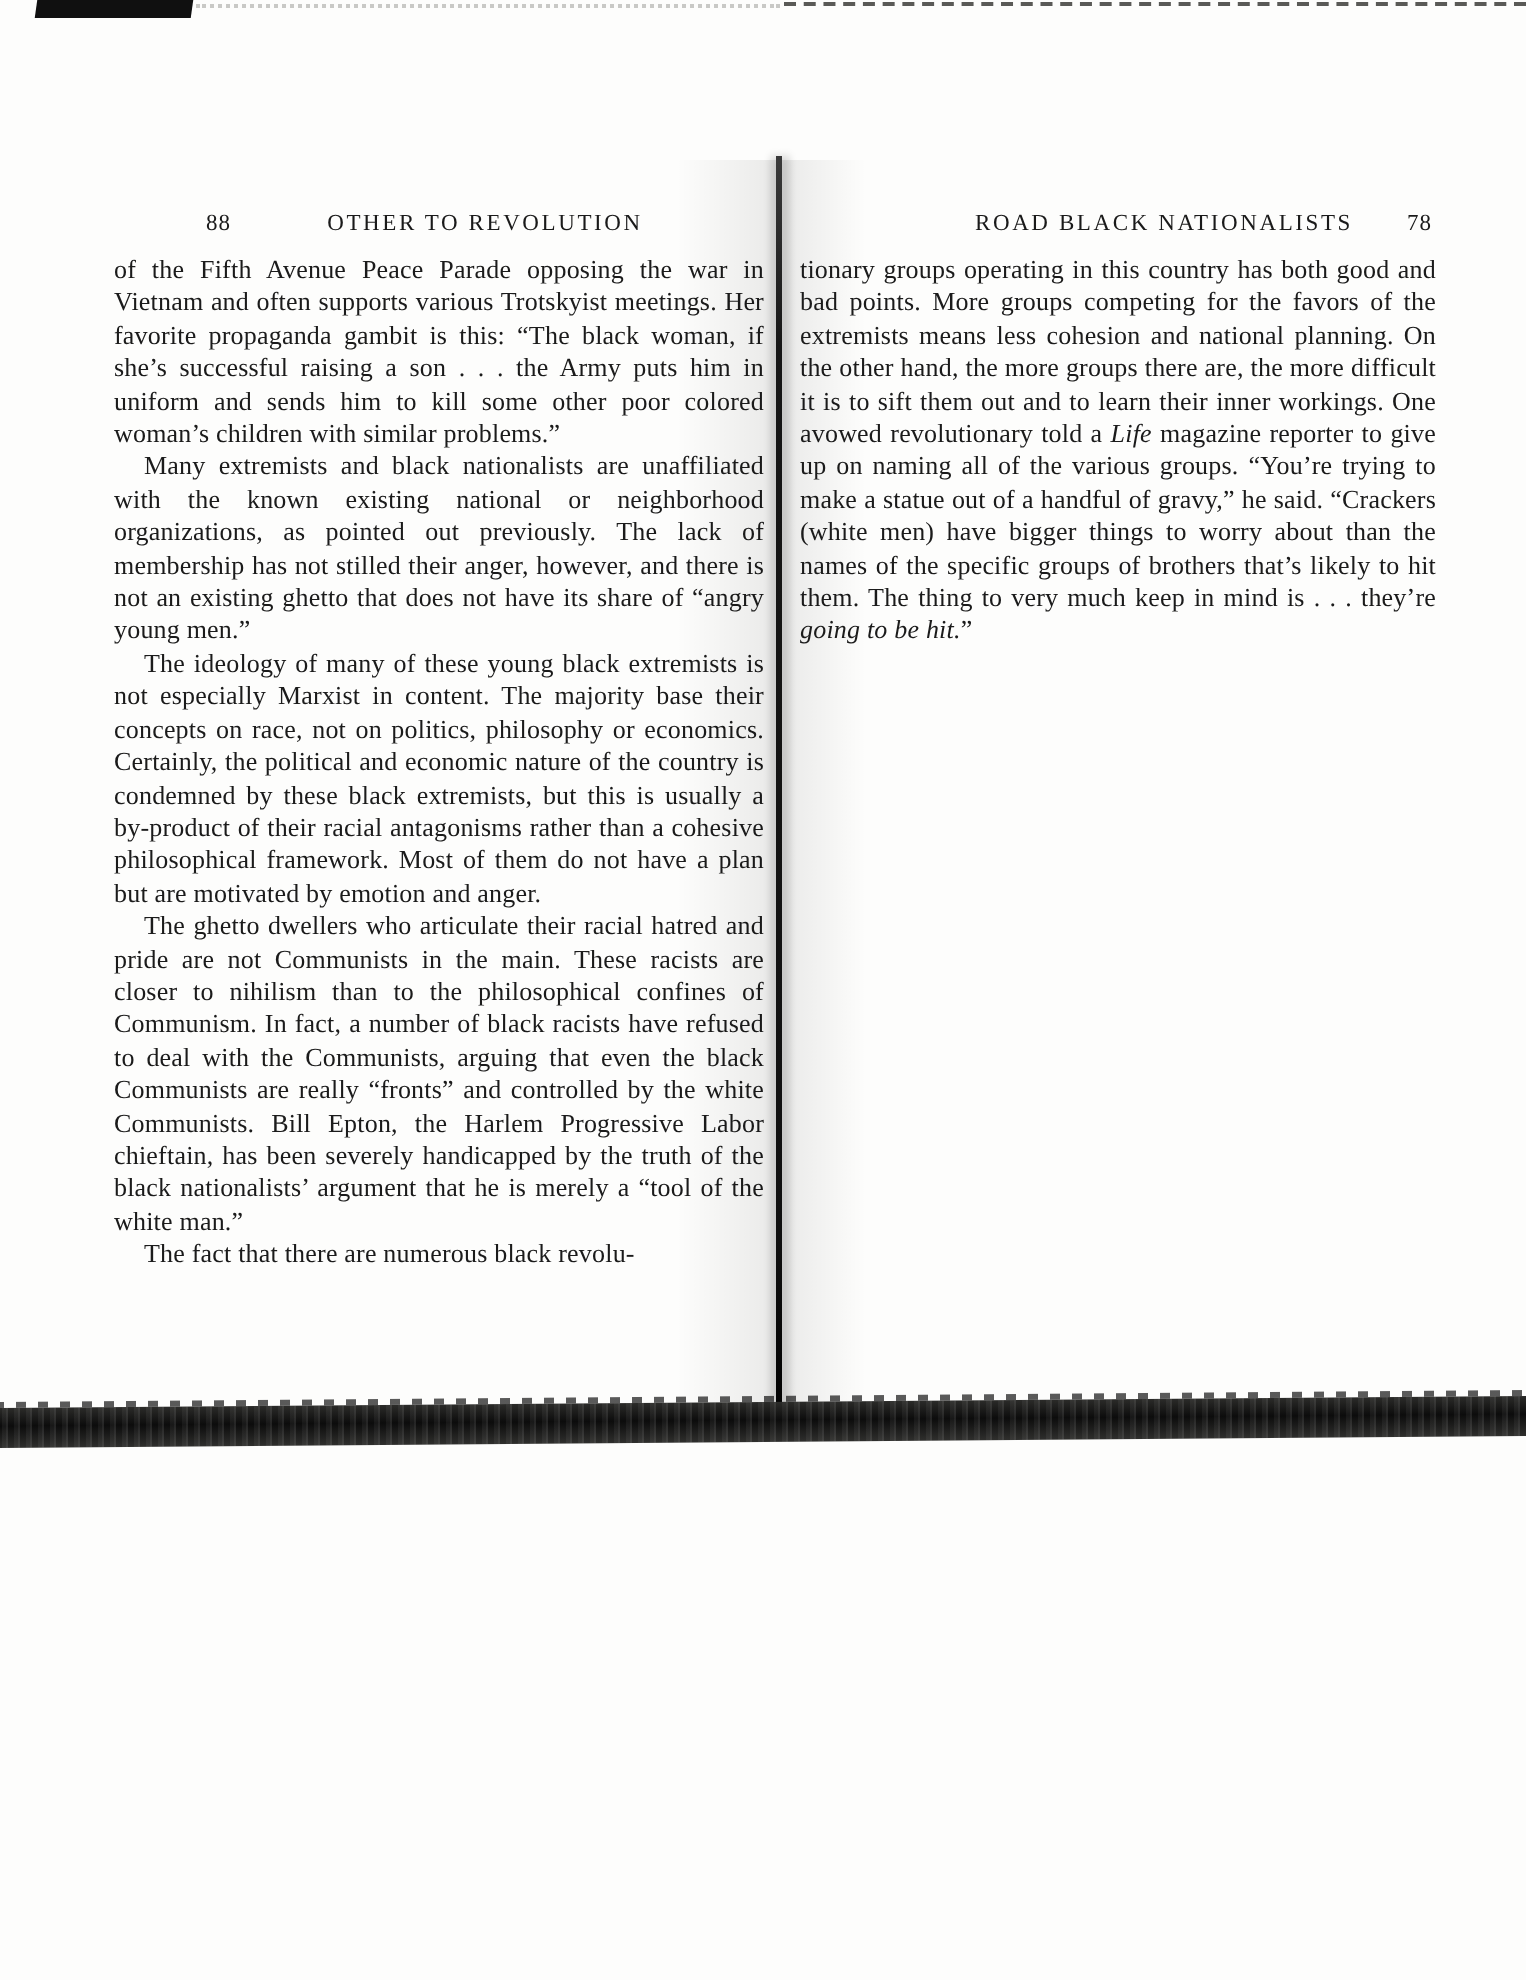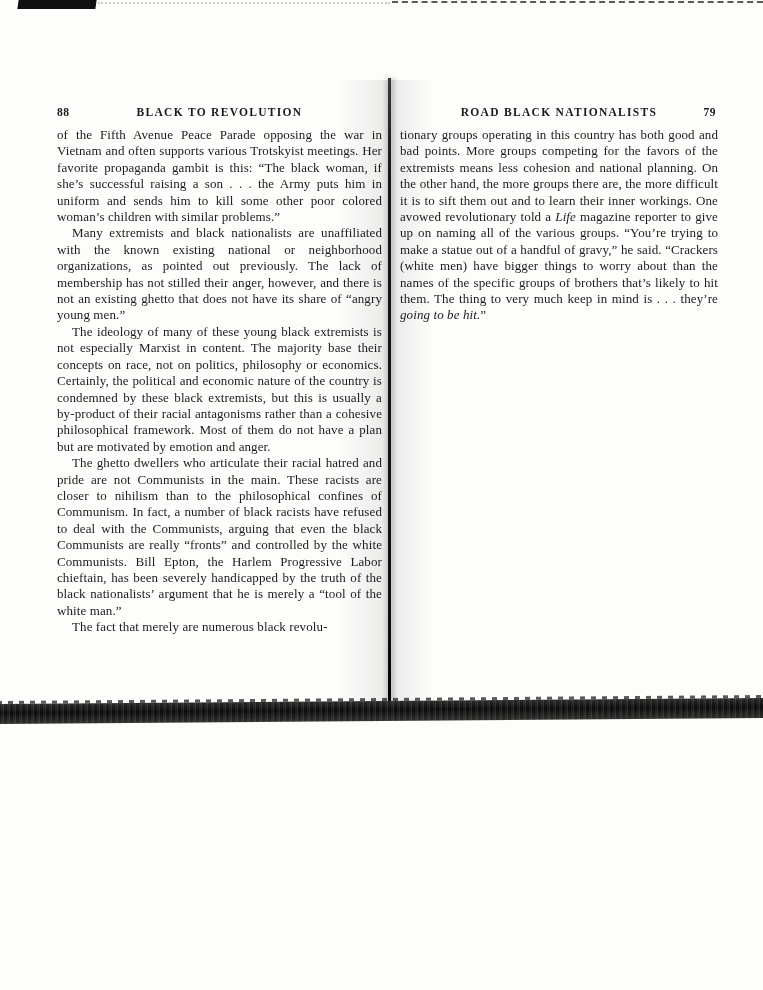--- a/index.html
+++ b/index.html
@@ -50,22 +50,23 @@
     background:repeating-linear-gradient(90deg, rgba(20,20,20,0.7) 0 5px, rgba(20,20,20,0) 5px 11px);
   }
   
   .page {
     position:absolute; top:106px;
   }
   .page.left  { left:57px;  width:325px; }
   .page.right { left:400px; width:318px; }
   .running-head {
     position:relative; height:17px; margin-bottom:4px;
-    font-size:11.5px; font-weight:700; letter-spacing:1.3px; color:#1a1a1a;
+    font-size:11.5px; font-weight:400; letter-spacing:1.3px; color:#1a1a1a;
     white-space:nowrap;
+    margin-left:46px;
   }
   .running-head .head-title { display:block; text-align:center; }
   .page.left  .pagenum { position:absolute; left:0; top:0; letter-spacing:0.5px; }
   .page.right .pagenum { position:absolute; right:2px; top:0; letter-spacing:0.5px; }
   .page-body p {
     font-size:13px; line-height:16.4px; text-align:justify;
     color:#1b1b1b; letter-spacing:0.1px;
   }
   .page-body p.indent { text-indent:15px; }
   .page-body i { }
@@ -75,39 +76,39 @@
 
 <div class="canvas">
 
   <div class="edge-mark-tl"></div>
   <div class="perf-line-faint"></div>
   <div class="perf-line"></div>
 
   <div class="page left">
     <div class="running-head">
       <span class="pagenum">88</span>
-      <span class="head-title">BLACK TO REVOLUTION</span>
+      <span class="head-title">OTHER TO REVOLUTION</span>
     </div>
     <div class="page-body">
         <p class=""><span>of the Fifth Avenue Peace Parade opposing the war in Vietnam and often supports various Trotskyist meetings. Her favorite propaganda gambit is this: “The black woman, if she’s successful raising a son . . . the Army puts him in uniform and sends him to kill some other poor colored woman’s children with similar problems.”</span></p>
         <p class="indent"><span>Many extremists and black nationalists are unaffiliated with the known existing national or neighborhood organizations, as pointed out previously. The lack of membership has not stilled their anger, however, and there is not an existing ghetto that does not have its share of “angry young men.”</span></p>
         <p class="indent"><span>The ideology of many of these young black extremists is not especially Marxist in content. The majority base their concepts on race, not on politics, philosophy or economics. Certainly, the political and economic nature of the country is condemned by these black extremists, but this is usually a by-product of their racial antagonisms rather than a cohesive philosophical framework. Most of them do not have a plan but are motivated by emotion and anger.</span></p>
         <p class="indent"><span>The ghetto dwellers who articulate their racial hatred and pride are not Communists in the main. These racists are closer to nihilism than to the philosophical confines of Communism. In fact, a number of black racists have refused to deal with the Communists, arguing that even the black Communists are really “fronts” and controlled by the white Communists. Bill Epton, the Harlem Progressive Labor chieftain, has been severely handicapped by the truth of the black nationalists’ argument that he is merely a “tool of the white man.”</span></p>
-        <p class="indent"><span>The fact that merely are numerous black revolu-</span></p>
+        <p class="indent"><span>The fact that there are numerous black revolu-</span></p>
       </div>
   </div>
 
   <div class="shade-left"></div>
   <div class="gutter"></div>
   <div class="shade-right"></div>
 
   <div class="page right">
     <div class="running-head">
       <span class="head-title">ROAD BLACK NATIONALISTS</span>
-      <span class="pagenum">79</span>
+      <span class="pagenum">78</span>
     </div>
     <div class="page-body">
         <p class=""><span>tionary groups operating in this country has both good and bad points. More groups competing for the favors of the extremists means less cohesion and national planning. On the other hand, the more groups there are, the more difficult it is to sift them out and to learn their inner workings. One avowed revolutionary told a </span><i>Life</i><span> magazine reporter to give up on naming all of the various groups. “You’re trying to make a statue out of a handful of gravy,” he said. “Crackers (white men) have bigger things to worry about than the names of the specific groups of brothers that’s likely to hit them. The thing to very much keep in mind is . . . they’re </span><i>going to be hit.</i><span>”</span></p>
       </div>
   </div>
 
   <div class="bottom-band"></div>
 
 </div>
 

